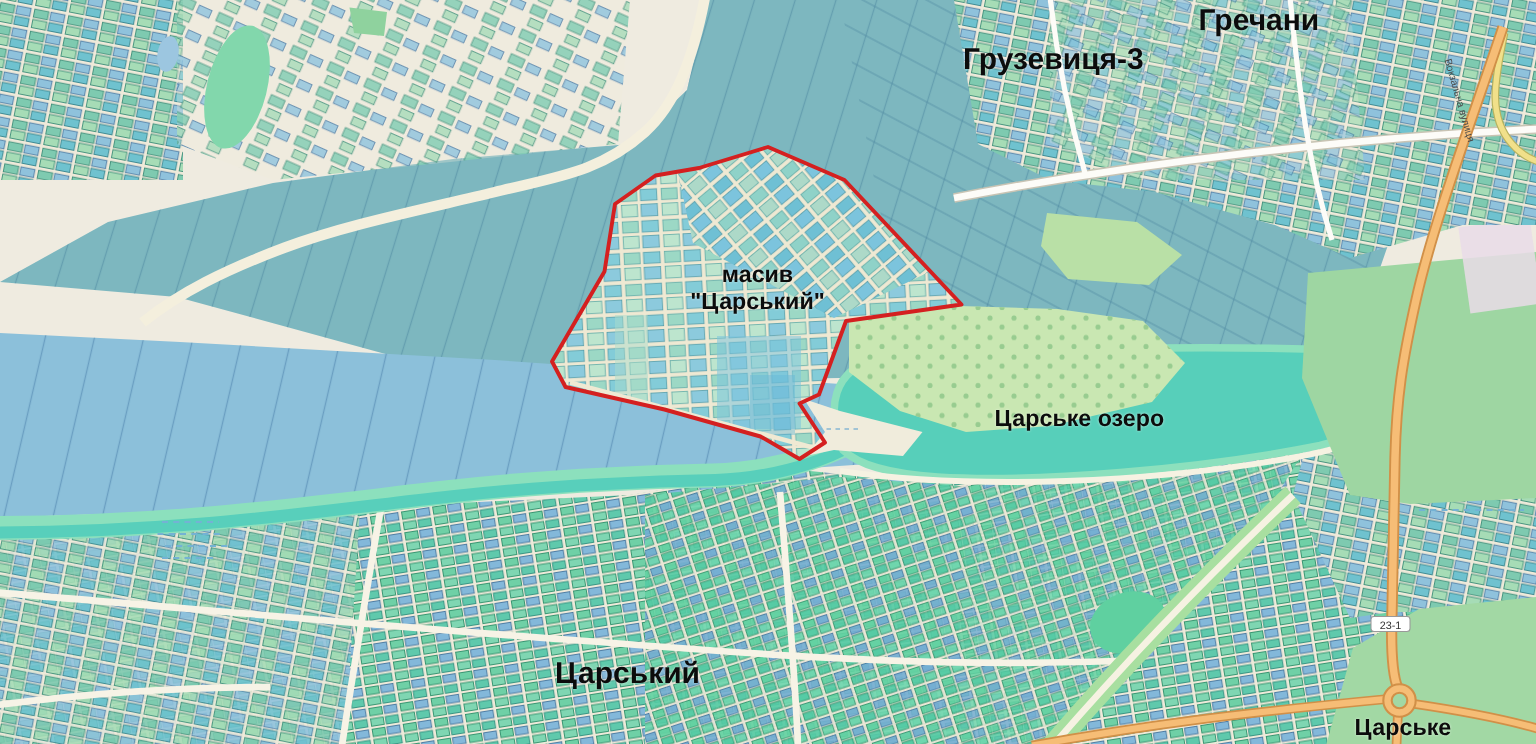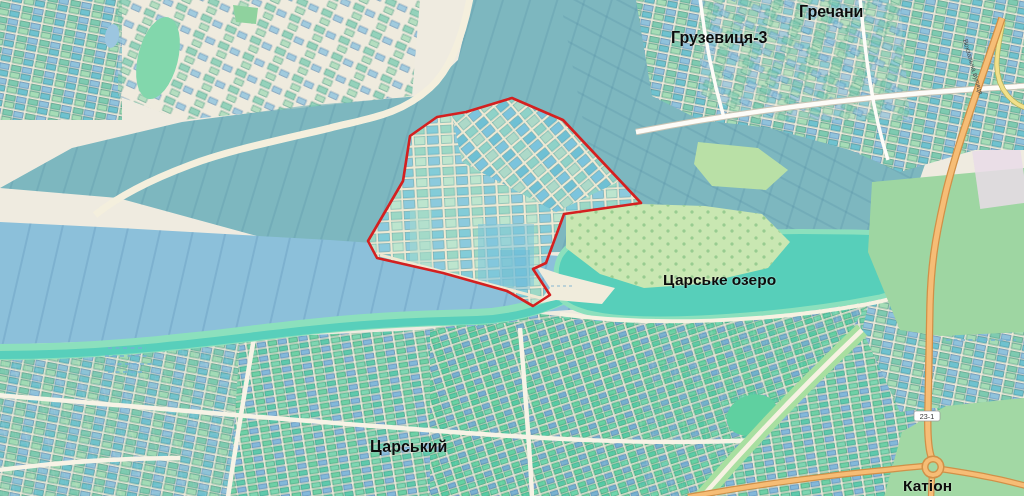--- a/index.html
+++ b/index.html
@@ -2,21 +2,21 @@
 <html><head>
 <meta charset="utf-8">
 <style>
   html,body { margin:0; padding:0; background:#ddd; }
   #stage {
     position:relative; width:1024px; height:496px; overflow:hidden;
     background:#efebe0; font-family:"Liberation Sans", sans-serif;
   }
   #stage svg { position:absolute; left:0; top:0; }
   .lbl {
-    position:absolute; font-weight:700; font-size:16px; line-height:1.15;
+    position:absolute; font-weight:700; font-size:20px; line-height:1.15;
     color:#0c0c0c; white-space:nowrap; text-shadow:0 0 2px rgba(255,255,255,.6);
     font-family:"Liberation Sans", sans-serif;
   }
   .lbl-big { font-size:15.5px;text-align:center; }
   #lbl-massif { width:154px; text-align:center; }
 </style>
 </head>
 <body>
 
 <div id="stage">
@@ -195,17 +195,21 @@
     <circle cx="933" cy="467" r="8" fill="none" stroke="#f6bd76" stroke-width="4.2"></circle>
     <text transform="translate(963,40) rotate(74)" font-size="6.8" fill="#4a4a4a" font-family="Liberation Sans, sans-serif">Вокзальна вулиця</text>
     <g>
       <rect x="914" y="411" width="26" height="10" rx="2" fill="#ffffff" stroke="#999" stroke-width="0.7"></rect>
       <text x="927" y="419" text-anchor="middle" font-size="7.2" fill="#333" font-family="Liberation Sans, sans-serif">23-1</text>
     </g>
   </g>
 </svg>
 
 <div class="lbl" id="lbl-grechany" style="left:799px; top:3px;">Гречани</div>
-<div class="lbl" id="lbl-gruzevytsia" style="left:671px; top:29px;text-align:center;">Грузевиця-3</div>
+<div class="lbl" id="lbl-gruzevytsia" style="left:642px; top:29px;text-align:center;">Грузевиця-3</div>
+<div class="lbl lbl-big" id="lbl-massif" style="left:428px; top:175px;">
+  <div>масив</div>
+  <div>"Царський"</div>
+</div>
 <div class="lbl lbl-big" id="lbl-lake" style="left:663px; top:271px;">Царське озеро</div>
 <div class="lbl" id="lbl-sharovechka" style="left:370px; top:438px;">Царський</div>
-<div class="lbl lbl-big" id="lbl-kation" style="left:903px; top:477px;">Катіон</div>
+<div class="lbl lbl-big" id="lbl-kation" style="left:903px; top:477px;">Царське</div>
 </div>
 
 </body></html>

